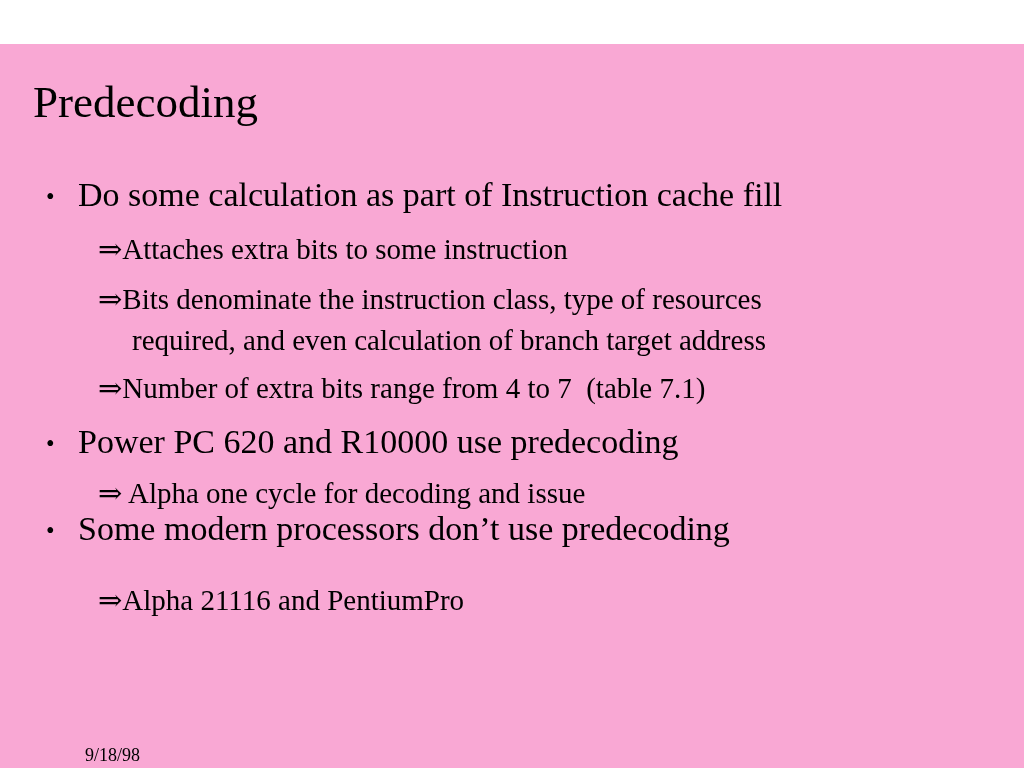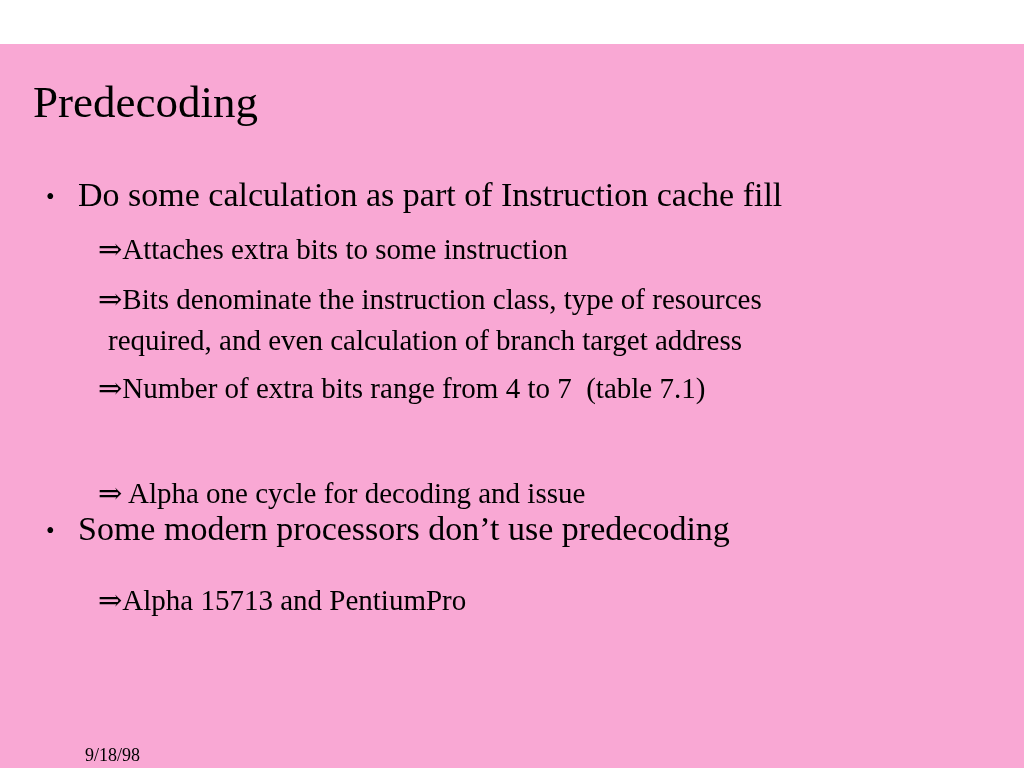--- a/index.html
+++ b/index.html
@@ -41,21 +41,21 @@
     width: 32px;
     font-size: 0.72em;
     vertical-align: 0.06em;
   }
   .lvl2 {
     font-size: 29px;
     left: 98px;
   }
   .lvl2cont {
     font-size: 29px;
-    left: 108px;
+    left: 132px;
   }
   .footer {
     left: 85px;
     top: 702px;
     font-size: 18px;
   }
 </style>
 </head>
 <body>
 
@@ -66,22 +66,23 @@
   <div class="line lvl1" style="top:134px"><span class="marker">•</span><span>Do some calculation as part of Instruction cache fill</span></div>
 
   <div class="line lvl2" style="top:191px"><span class="marker">⇒</span><span>Attaches extra bits to some instruction</span></div>
 
   <div class="line lvl2" style="top:241px"><span class="marker">⇒</span><span>Bits denominate the instruction class, type of resources</span></div>
 
   <div class="line lvl2cont" style="top:282px"><span>required, and even calculation of branch target address</span></div>
 
   <div class="line lvl2" style="top:330px"><span class="marker">⇒</span><span>Number of extra bits range from 4 to 7  (table 7.1)</span></div>
 
+  <div class="line lvl1" style="top:381px"><span class="marker">•</span><span>Power PC 620 and R10000 use predecoding</span></div>
 
   <div class="line lvl2" style="top:435px"><span class="marker">⇒</span><span> Alpha one cycle for decoding and issue</span></div>
 
   <div class="line lvl1" style="top:468px"><span class="marker">•</span><span>Some modern processors don’t use predecoding</span></div>
 
-  <div class="line lvl2" style="top:542px"><span class="marker">⇒</span><span>Alpha 15713 and PentiumPro</span></div>
+  <div class="line lvl2" style="top:542px"><span class="marker">⇒</span><span>Alpha 21116 and PentiumPro</span></div>
 
   <div class="line footer">9/18/98</div>
 
 </div>
 
 </body></html>

